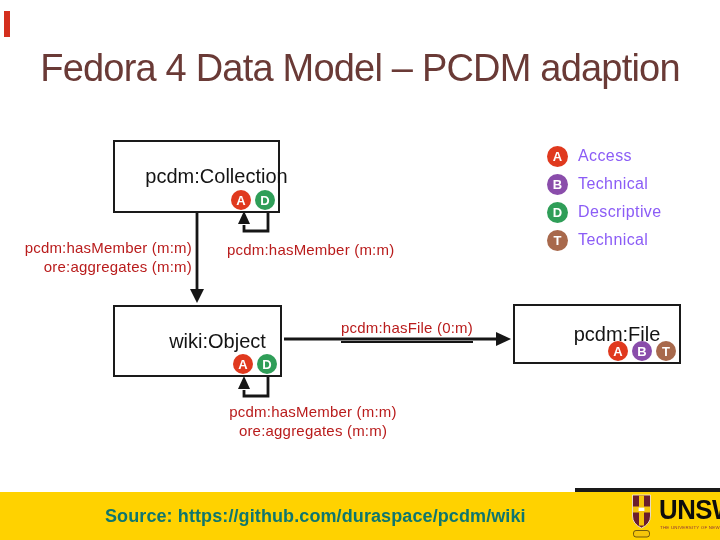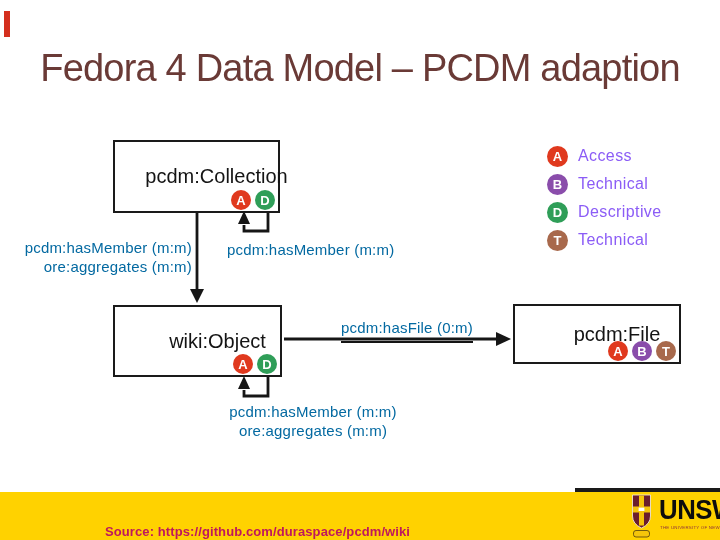--- a/index.html
+++ b/index.html
@@ -19,38 +19,38 @@
   .node{position:absolute;background:#fff;border:2px solid #1a1a1a;
         box-sizing:border-box;display:flex;align-items:center;justify-content:center;padding-left:40px;}
   .node-collection{left:113px;top:140px;width:167px;height:73px;}
   .node-object{left:113px;top:305px;width:169px;height:72px;}
   .node-file{left:513px;top:304px;width:168px;height:60px;}
   .node-label{font-size:20px;color:#141414;}
   .badges{position:absolute;right:3px;bottom:1px;display:flex;gap:4px;}
   .badge{width:20px;height:20px;border-radius:50%;color:#fff;font-size:13px;
          font-weight:700;display:flex;align-items:center;justify-content:center;}
 
-  .edge-label{position:absolute;font-size:15px;letter-spacing:0.2px;color:#0369a1;
+  .edge-label{position:absolute;font-size:15px;letter-spacing:0.2px;color:#b91c1c;
               line-height:19px;white-space:nowrap;}
   .lbl-collection-self{left:227px;top:240px;}
   .lbl-left-pair{left:8px;top:238px;width:184px;text-align:right;}
   .lbl-object-self{left:222px;top:402px;width:182px;text-align:center;}
   .lbl-hasfile{left:341px;top:318px;border-bottom:2px solid #141414;
                padding-bottom:4px;width:fit-content;}
 
   .legend{position:absolute;left:547px;top:142px;}
   .legend-row{display:flex;align-items:center;height:28px;}
   .legend-badge{width:21px;height:21px;border-radius:50%;color:#fff;font-size:13px;
                 font-weight:700;display:flex;align-items:center;justify-content:center;
                 flex:0 0 21px;}
   .legend-label{margin-left:10px;font-size:16px;letter-spacing:0.4px;color:#8b5cf6;}
 
   .footer{position:absolute;left:0;top:492px;width:720px;height:48px;}
-  .source{position:absolute;left:105px;top:32px;font-size:13px;font-weight:700;
-          color:#be185d;letter-spacing:0.1px;}
+  .source{position:absolute;left:105px;top:14px;font-size:18px;font-weight:700;
+          color:#0f766e;letter-spacing:0.1px;}
   .logo-topbar{position:absolute;left:575px;top:-4px;width:145px;height:4px;
                background:#1a1a1a;}
   .logo-block{position:absolute;left:608px;top:0;width:145px;height:60px;}
   .crest{position:absolute;left:23px;top:2px;}
   .unsw-word{position:absolute;left:51px;top:4px;font-size:28px;font-weight:700;
              color:#0d0d0d;transform:scaleX(0.92);transform-origin:left top;
              letter-spacing:-0.5px;line-height:28px;}
   .unsw-sub{position:absolute;left:52px;top:33px;font-size:8px;color:#8d2f3c;
             transform:scale(0.55);transform-origin:left top;white-space:nowrap;
             letter-spacing:0.4px;}

